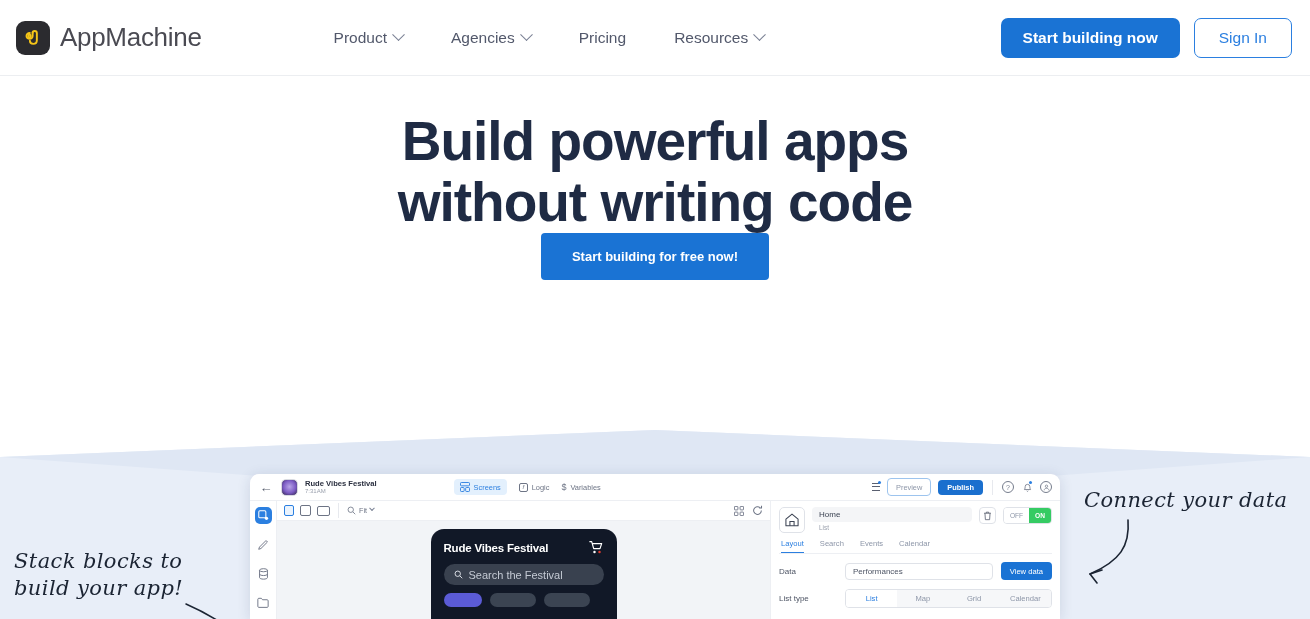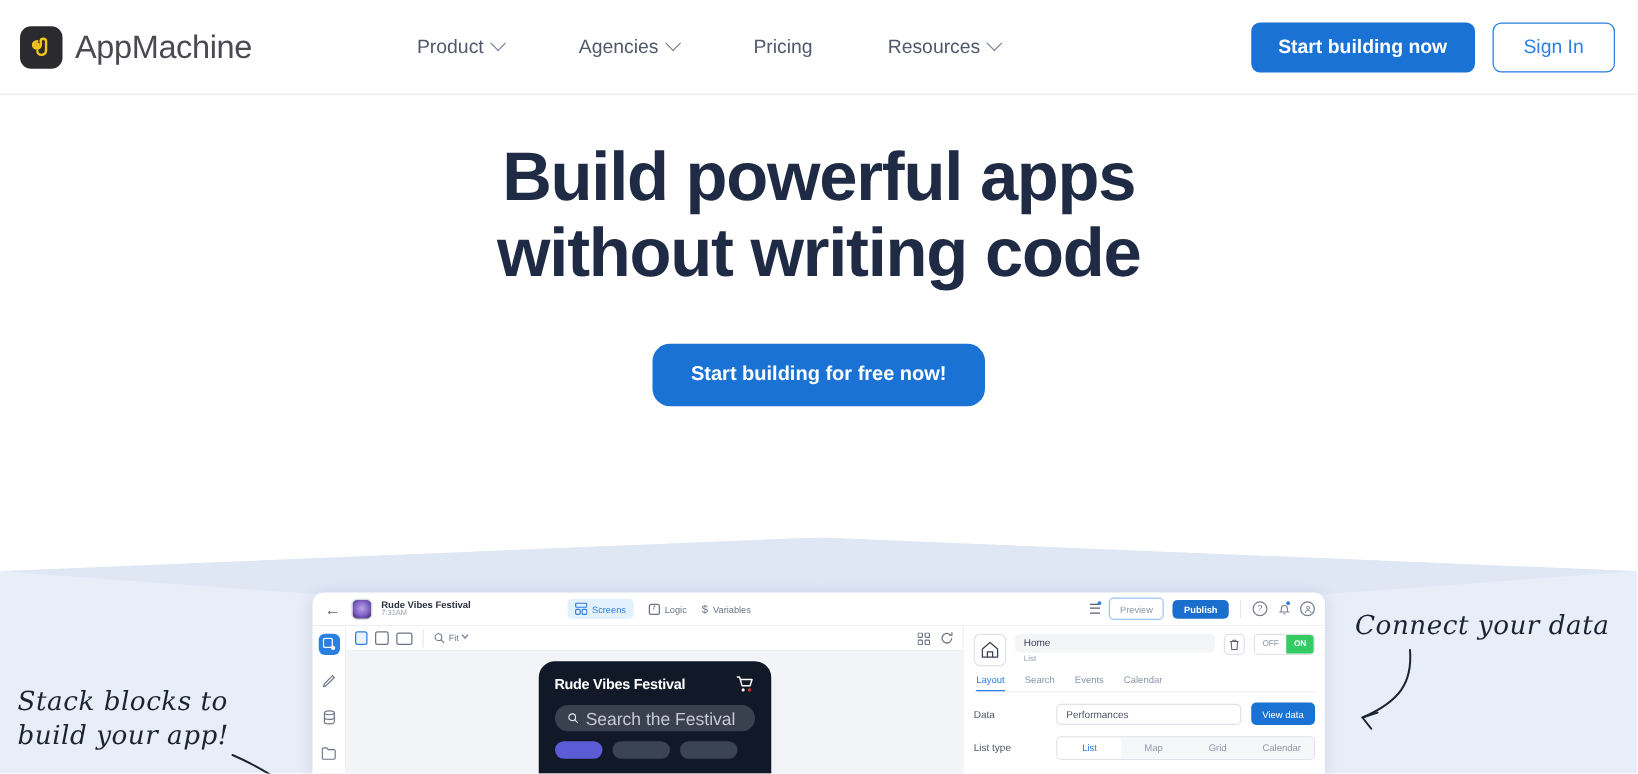--- a/index.html
+++ b/index.html
@@ -20,21 +20,21 @@
   }
   .brand { display: flex; align-items: center; margin-left: 16px; gap: 10px; }
   .logo-tile {
     width: 34px; height: 34px; border-radius: 9px; background: #2b2b2f;
     display: flex; align-items: center; justify-content: center;
   }
   .brand-name {
     font-size: 26px; color: #4a4a52; letter-spacing: -0.3px;
     font-weight: 400;
   }
-  .nav { display: flex; align-items: center; gap: 60px; margin-left: 132px; }
+  .nav { display: flex; align-items: center; gap: 48px; margin-left: 132px; }
   .nav-item {
     display: flex; align-items: center; gap: 7px;
     font-size: 15.5px; color: #52586b; cursor: pointer; white-space: nowrap;
   }
   .chev { display: inline-block; width: 9px; height: 9px;
     border-right: 1.6px solid #7a8194; border-bottom: 1.6px solid #7a8194;
     transform: rotate(45deg) translate(-2px,-2px); }
   .hdr-actions { margin-left: auto; display: flex; align-items: center; gap: 14px; margin-right: 18px; }
   .btn-primary {
     background: #1a73d4; color: #fff; font-size: 15.5px; font-weight: bold;
@@ -52,24 +52,23 @@
   .hero h1 {
     margin-top: 35px;
     font-size: 55px; line-height: 61px; font-weight: bold;
     color: #1f2b44; letter-spacing: -1px;
   }
   .hero-sub {
     margin-top: 26px; font-size: 19px; color: #6b7280; letter-spacing: -0.2px;
   }
   .hero-sub .emo { font-size: 19px; }
   .hero-cta {
-    margin-top: 42px;
     display: inline-block;
-    background: #1a73d4; color: #fff; font-size: 16px; font-weight: bold;
-    border: none; border-radius: 14px; padding: 16px 31px; cursor: pointer;
+    background: #1a73d4; color: #fff; font-size: 13px; font-weight: bold;
+    border: none; border-radius: 4px; padding: 16px 31px; cursor: pointer;
   }
 
   
   .band { position: absolute; left: 0; top: 430px; width: 1310px; height: 189px; z-index: 1; }
   .band svg { display: block; }
 
   .annot { position: absolute; z-index: 12; pointer-events: none; }
   .annot-text {
     font-family: "DejaVu Serif", serif;
     font-style: italic;
@@ -170,21 +169,21 @@
   .phone {
     width: 186px; margin: 8px auto 0; background: #111827;
     border-radius: 13px 13px 0 0; padding: 11px 13px 0; color: #fff;
     flex: 1;
   }
   .ph-head { display:flex; align-items:center; justify-content: space-between; }
   .ph-title { font-size: 11.5px; font-weight: bold; letter-spacing:-0.2px;}
   .ph-search {
     margin-top: 9px; height: 21px; background: #39414f; border-radius: 11px;
     display:flex; align-items:center; gap:6px; padding-left: 10px;
-    font-size: 14px; color:#c4cad4;
+    font-size: 11px; color:#c4cad4;
   }
   .ph-chips { display:flex; gap: 8px; margin-top: 8px; }
   .chip { height: 14px; border-radius: 7px; background:#3b4452; }
   .chip.c1 { width: 38px; background:#5b5bd6; }
   .chip.c2 { width: 46px; }
   .chip.c3 { width: 46px; }
 
   
   .inspector { width: 290px; border-left: 1px solid #edeff3; background:#fff; padding: 6px 8px 0; }
   .insp-head { display:flex; align-items:flex-start; gap:7px; }

